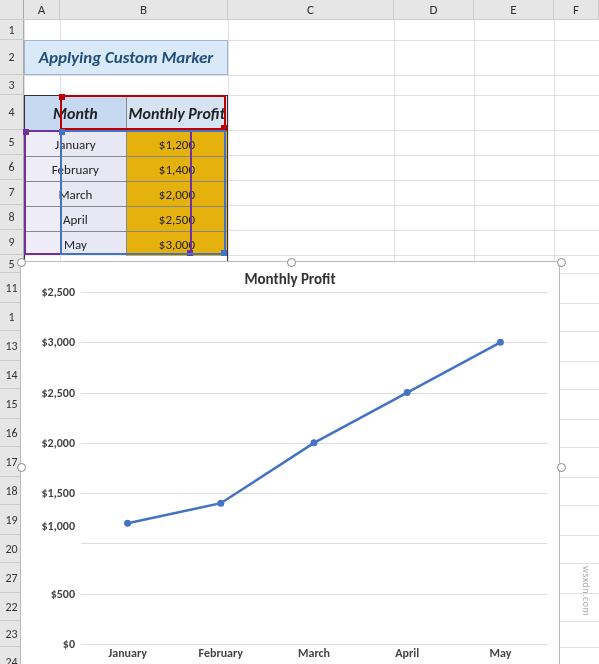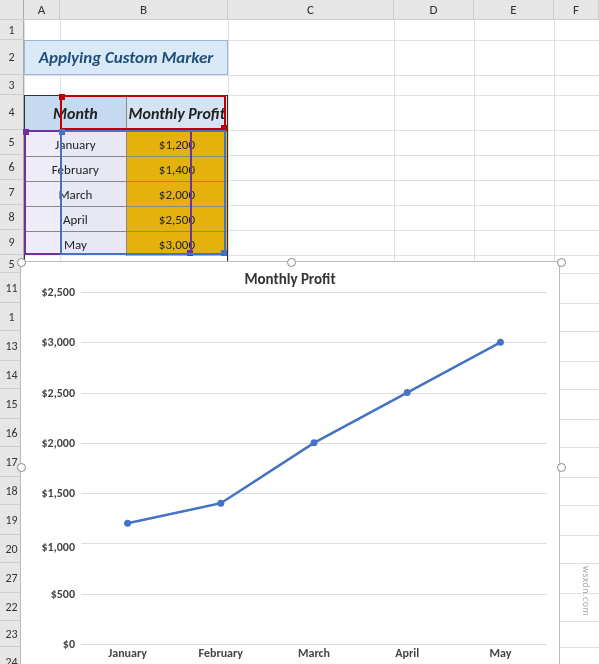--- a/index.html
+++ b/index.html
@@ -172,21 +172,21 @@
       <div class="sel-corner tl" style="background:#4472c4"></div>
         <div class="sel-corner br" style="background:#4472c4"></div>
     </div>
 
     <div class="chart-container" id="chart" style="left: -4px; top: 241px; width: 540px; height: 410px;">
       <div class="chart-title">Monthly Profit</div>
       <div class="chart-plot" id="chart-plot" style="height: 374px;">
         <div class="y-axis" id="y-axis">
             <div class="y-tick" style="top:352px">$0</div>
             <div class="y-tick" style="top:301.7142857142857px">$500</div>
-            <div class="y-tick" style="top:255px">$1,000</div>
+            <div class="y-tick" style="top:234px">$1,000</div>
             <div class="y-tick" style="top:201.14285714285714px">$1,500</div>
             <div class="y-tick" style="top:150.85714285714286px">$2,000</div>
             <div class="y-tick" style="top:100.57142857142856px">$2,500</div>
             <div class="y-tick" style="top:50.28571428571428px">$3,000</div>
             <div class="y-tick" style="top:0px">$2,500</div>
           </div>
         <div class="plot-area" id="plot-area" style="height: 352px;">
             <div class="grid-y" style="top:352px"></div>
             <div class="grid-y" style="top:301.7142857142857px"></div>
             <div class="grid-y" style="top:251.42857142857144px"></div>

